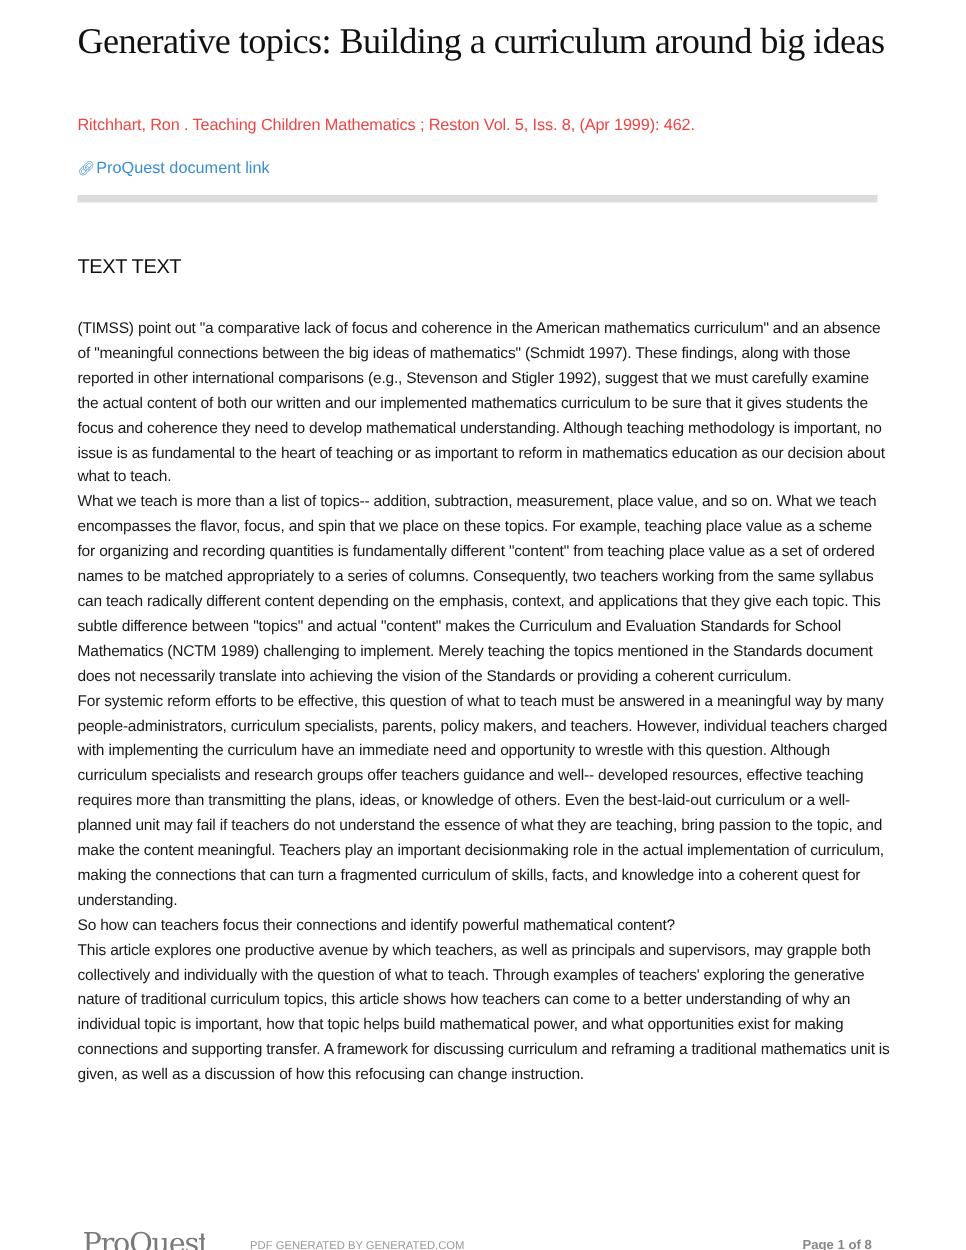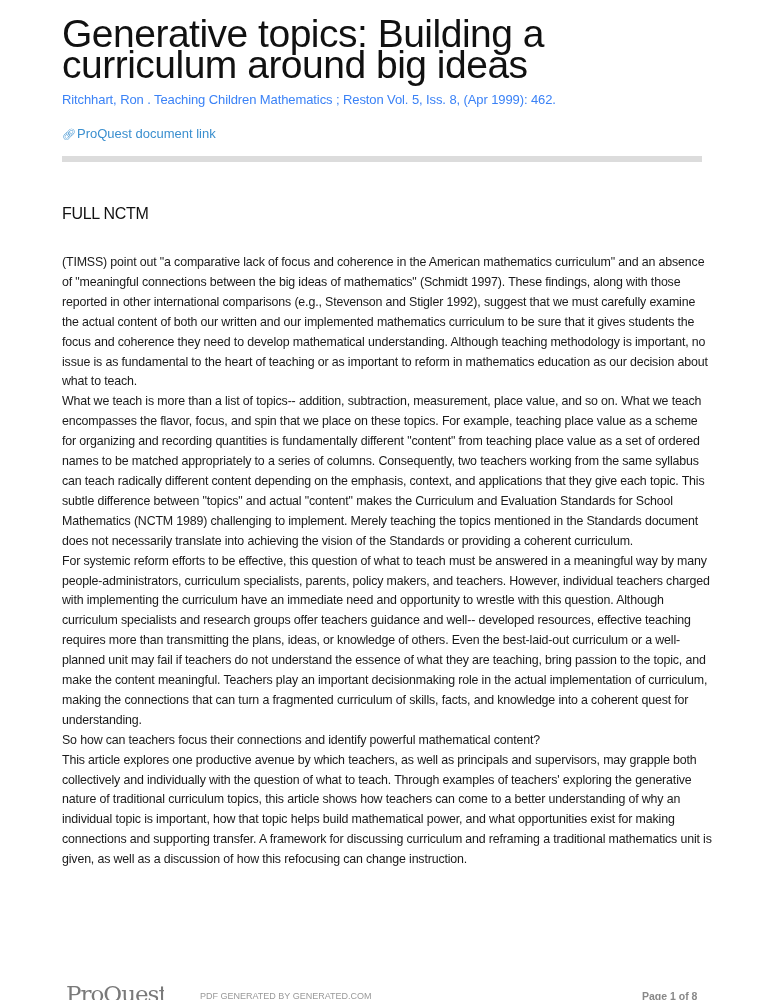--- a/index.html
+++ b/index.html
@@ -1,18 +1,18 @@
 <!DOCTYPE html>
 <html><head>
   <meta charset="utf-8">
   <style>
     html, body { margin: 0; padding: 0; background: #ffffff; }
     body { width: 773px; height: 1000px; position: relative; overflow: hidden; font-family: "Liberation Sans", sans-serif; color: #1a1a1a; }
-    .title { position: absolute; left: 62px; top: 18px; width: 660px; font-family: Liberation Sans, sans-serif; font-size: 39px; line-height: 31px; color: #111; font-weight: normal; letter-spacing: -0.5px; margin: 0; }
-    .citation { position: absolute; left: 62px; top: 92px; font-size: 13px; color: #3b82f6; letter-spacing: -0.1px; }
+    .title { position: absolute; left: 62px; top: 18px; width: 660px; font-family: Liberation Serif, serif; font-size: 29px; line-height: 31px; color: #111; font-weight: normal; letter-spacing: -0.5px; margin: 0; }
+    .citation { position: absolute; left: 62px; top: 92px; font-size: 13px; color: #ef4444; letter-spacing: -0.1px; }
     .doclink { position: absolute; left: 62px; top: 126px; font-size: 13px; color: #3a8fcf; text-decoration: none; cursor: pointer; }
     .doclink .link-icon { font-size: 11px; margin-right: 1px; }
     .divider { position: absolute; left: 62px; top: 156px; width: 640px; height: 6px; background: #dcdcdc; }
     .section-head { position: absolute; left: 62px; top: 205px; font-size: 16px; color: #111; letter-spacing: -0.3px; margin: 0; font-weight: normal; }
     .body-text { position: absolute; left: 62px; top: 253px; width: 650px; font-size: 12.4px; line-height: 19.9px; color: #1a1a1a; letter-spacing: -0.15px; }
     .body-text p { margin: 0; }
     .footer { position: absolute; left: 0; top: 972px; width: 701px; height: 58px; }
     .pq-logo { position: absolute; left: 64px; top: 6px; width: 100px; height: 46px; }
     .footer-gen { position: absolute; left: 200px; top: 19px; font-size: 9px; color: #999; letter-spacing: 0px; }
     .footer-page { position: absolute; left: 642px; top: 18px; font-size: 10.5px; color: #888; font-weight: bold; }
@@ -23,21 +23,21 @@
 <h1 class="title">Generative topics: Building a curriculum around big ideas</h1>
 
 <div class="citation">Ritchhart, Ron . Teaching Children Mathematics ; Reston  Vol. 5, Iss. 8,  (Apr 1999): 462.</div>
 
 <a class="doclink">
   <span class="link-icon">🔗︎</span><span>ProQuest document link</span>
 </a>
 
 <div class="divider"></div>
 
-<h2 class="section-head">FULL NCTM</h2>
+<h2 class="section-head">TEXT TEXT</h2>
 
 <div class="body-text">
   <p>(TIMSS) point out "a comparative lack of focus and coherence in the American mathematics curriculum" and an absence of "meaningful connections between the big ideas of mathematics" (Schmidt 1997). These findings, along with those reported in other international comparisons (e.g., Stevenson and Stigler 1992), suggest that we must carefully examine the actual content of both our written and our implemented mathematics curriculum to be sure that it gives students the focus and coherence they need to develop mathematical understanding. Although teaching methodology is important, no issue is as fundamental to the heart of teaching or as important to reform in mathematics education as our decision about what to teach.</p>
   <p>What we teach is more than a list of topics-- addition, subtraction, measurement, place value, and so on. What we teach encompasses the flavor, focus, and spin that we place on these topics. For example, teaching place value as a scheme for organizing and recording quantities is fundamentally different "content" from teaching place value as a set of ordered names to be matched appropriately to a series of columns. Consequently, two teachers working from the same syllabus can teach radically different content depending on the emphasis, context, and applications that they give each topic. This subtle difference between "topics" and actual "content" makes the Curriculum and Evaluation Standards for School Mathematics (NCTM 1989) challenging to implement. Merely teaching the topics mentioned in the Standards document does not necessarily translate into achieving the vision of the Standards or providing a coherent curriculum.</p>
   <p>For systemic reform efforts to be effective, this question of what to teach must be answered in a meaningful way by many people-administrators, curriculum specialists, parents, policy makers, and teachers. However, individual teachers charged with implementing the curriculum have an immediate need and opportunity to wrestle with this question. Although curriculum specialists and research groups offer teachers guidance and well-- developed resources, effective teaching requires more than transmitting the plans, ideas, or knowledge of others. Even the best-laid-out curriculum or a well-planned unit may fail if teachers do not understand the essence of what they are teaching, bring passion to the topic, and make the content meaningful. Teachers play an important decisionmaking role in the actual implementation of curriculum, making the connections that can turn a fragmented curriculum of skills, facts, and knowledge into a coherent quest for understanding.</p>
   <p>So how can teachers focus their connections and identify powerful mathematical content?</p>
   <p>This article explores one productive avenue by which teachers, as well as principals and supervisors, may grapple both collectively and individually with the question of what to teach. Through examples of teachers' exploring the generative nature of traditional curriculum topics, this article shows how teachers can come to a better understanding of why an individual topic is important, how that topic helps build mathematical power, and what opportunities exist for making connections and supporting transfer. A framework for discussing curriculum and reframing a traditional mathematics unit is given, as well as a discussion of how this refocusing can change instruction.</p>
 </div>
 
 <div class="footer">

